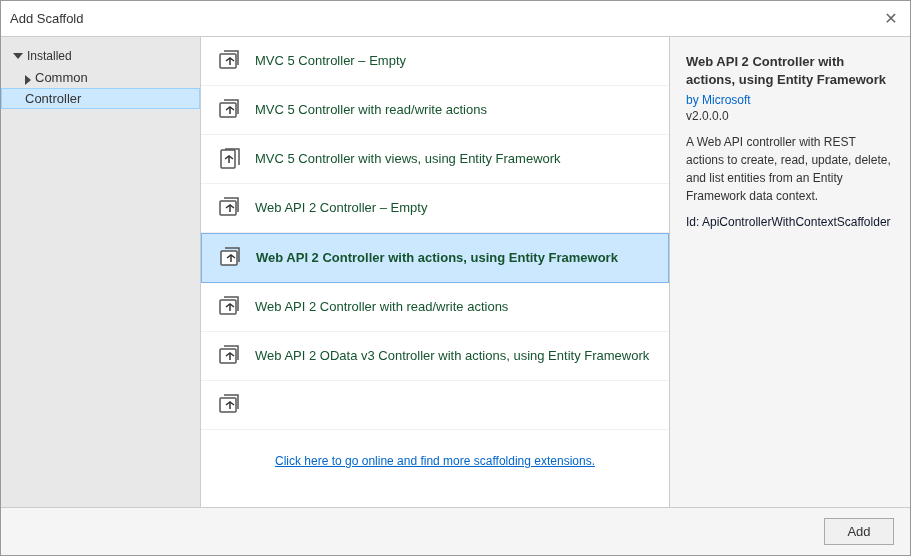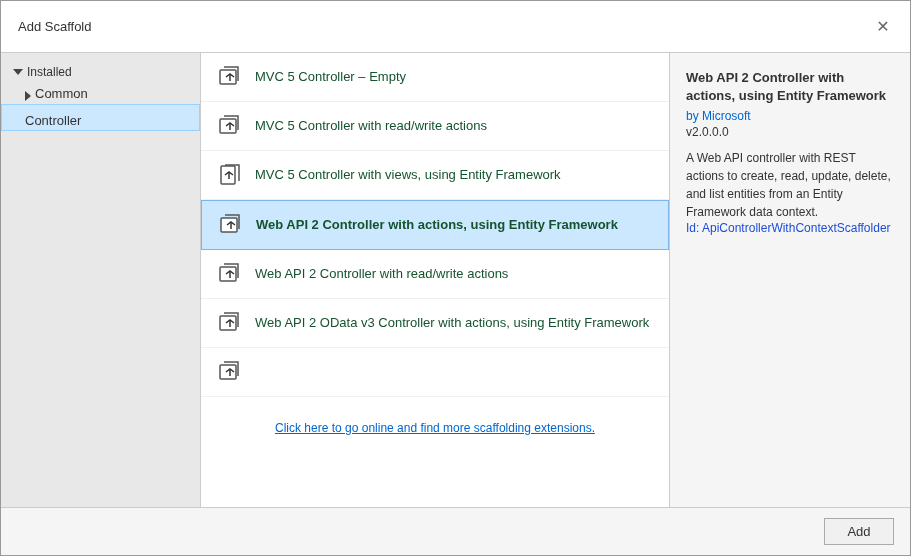--- a/index.html
+++ b/index.html
@@ -21,25 +21,25 @@
       background: #f5f5f5;
       border: 1px solid #999;
       display: flex;
       flex-direction: column;
       box-shadow: 2px 2px 8px rgba(0,0,0,0.3);
     }
 
     .title-bar {
       background: #fff;
       border-bottom: 1px solid #ccc;
-      padding: 8px 17px;
+      padding: 8px 9px;
       display: flex;
       align-items: center;
       justify-content: space-between;
-      height: 52px;
+      height: 36px;
     }
 
     .title-bar-title {
       font-size: 13px;
       color: #333;
     }
 
     .title-bar-close {
       cursor: pointer;
       font-size: 16px;
@@ -100,21 +100,21 @@
       height: 0;
       border-top: 5px solid transparent;
       border-bottom: 5px solid transparent;
       border-left: 6px solid #444;
       display: inline-block;
     }
 
     .tree-selected {
       background: #cce8ff;
       border: 1px solid #99d1ff;
-      padding: 8px 11px 2px 23px;
+      padding: 2px 11px 2px 23px;
     }
 
     
     .middle-panel {
       flex: 1;
       background: #fff;
       border-right: 1px solid #ccc;
       overflow-y: auto;
       padding: 0;
     }
@@ -187,24 +187,25 @@
       color: #0066cc;
       margin-bottom: 2px;
     }
 
     .detail-version {
       margin-bottom: 10px;
     }
 
     .detail-desc {
       line-height: 1.5;
+      margin-bottom: 10px;
     }
 
     .detail-id {
-      color: #1d4ed8;
+      color: #0f172a;
     }
 
     
     .footer {
       background: #f5f5f5;
       border-top: 1px solid #ccc;
       padding: 10px 16px;
       display: flex;
       justify-content: flex-end;
       gap: 8px;
@@ -283,20 +284,31 @@
           <svg class="ctrl-icon" viewBox="0 0 26 26" fill="none" xmlns="http://www.w3.org/2000/svg">
             <rect x="3" y="4" width="14" height="18" rx="1" fill="white" stroke="#555" stroke-width="1.5"></rect>
             <path d="M7 3 L21 3 L21 19" stroke="#555" stroke-width="1.5" fill="none"></path>
             <path d="M7 13 L11 10 L15 13" stroke="#333" stroke-width="1.5" fill="none"></path>
             <path d="M11 10 L11 17" stroke="#333" stroke-width="1.5"></path>
           </svg>
         </div>
         <span class="scaffold-label">MVC 5 Controller with views, using Entity Framework</span>
       </div>
 
+      <div class="scaffold-item">
+        <div class="scaffold-icon">
+          <svg class="ctrl-icon" viewBox="0 0 26 26" fill="none" xmlns="http://www.w3.org/2000/svg">
+            <rect x="2" y="6" width="16" height="14" rx="1" fill="white" stroke="#555" stroke-width="1.5"></rect>
+            <path d="M6 3 L20 3 L20 17" stroke="#555" stroke-width="1.5" fill="none"></path>
+            <path d="M8 13 L12 10 L16 13" stroke="#333" stroke-width="1.5" fill="none"></path>
+            <path d="M12 10 L12 17" stroke="#333" stroke-width="1.5"></path>
+          </svg>
+        </div>
+        <span class="scaffold-label">Web API 2 Controller – Empty</span>
+      </div>
 
       <div class="scaffold-item selected">
         <div class="scaffold-icon">
           <svg class="ctrl-icon" viewBox="0 0 26 26" fill="none" xmlns="http://www.w3.org/2000/svg">
             <rect x="2" y="6" width="16" height="14" rx="1" fill="white" stroke="#555" stroke-width="1.5"></rect>
             <path d="M6 3 L20 3 L20 17" stroke="#555" stroke-width="1.5" fill="none"></path>
             <path d="M8 13 L12 10 L16 13" stroke="#333" stroke-width="1.5" fill="none"></path>
             <path d="M12 10 L12 17" stroke="#333" stroke-width="1.5"></path>
           </svg>
         </div>

